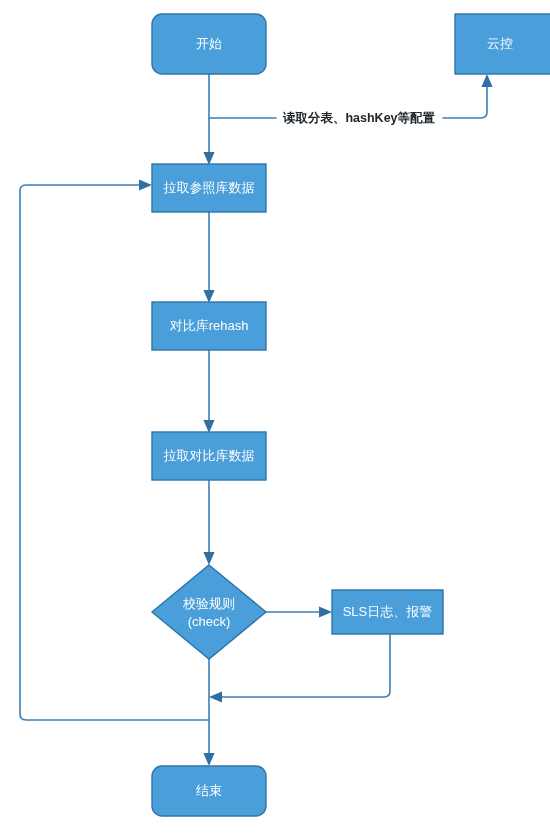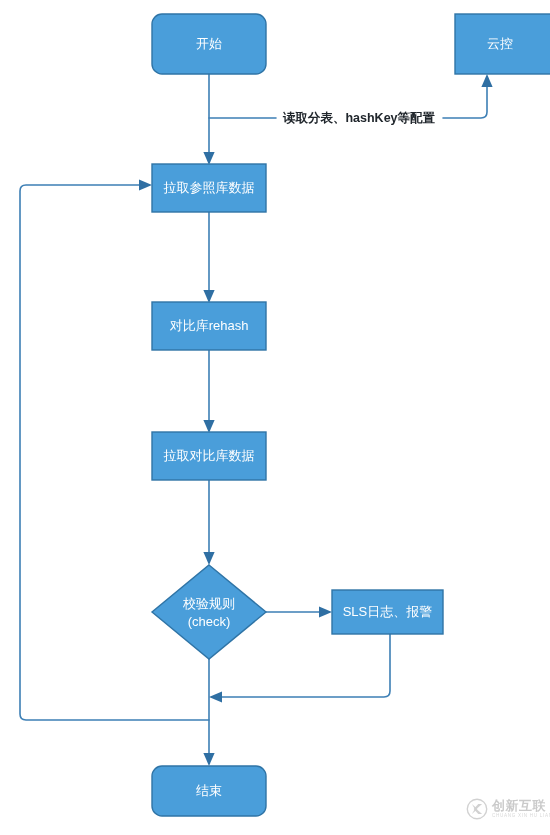--- a/index.html
+++ b/index.html
@@ -196,26 +196,13 @@
         <text class="node-label" x="387.5" y="613">SLS日志、报警</text>
       </g>
 
       <g>
         <rect class="node-shape rounded" x="152" y="766" width="114" height="50"></rect>
         <text class="node-label" x="209" y="792">结束</text>
       </g>
     </g>
   </svg>
 
-  <div id="watermark">
-    <div class="wm-mark">
-      <svg viewBox="0 0 24 24" width="22" height="22" xmlns="http://www.w3.org/2000/svg">
-        <circle cx="12" cy="12" r="10.6" fill="none" stroke="#9b9b9b" stroke-width="1.5"></circle>
-        <path d="M6.4 6.6 L12.6 12 L6.4 17.4 L9.6 12 Z" fill="#9b9b9b"></path>
-        <path d="M13.4 6.6 L17.6 6.6 L11.4 12 L17.6 17.4 L13.4 17.4 L8.4 12 Z" fill="#9b9b9b"></path>
-      </svg>
-    </div>
-    <div class="wm-text">
-      <span class="wm-cn">创新互联</span>
-      <span class="wm-en">CHUANG XIN HU LIAN</span>
-    </div>
-  </div>
 </div>
 
 </body></html>

